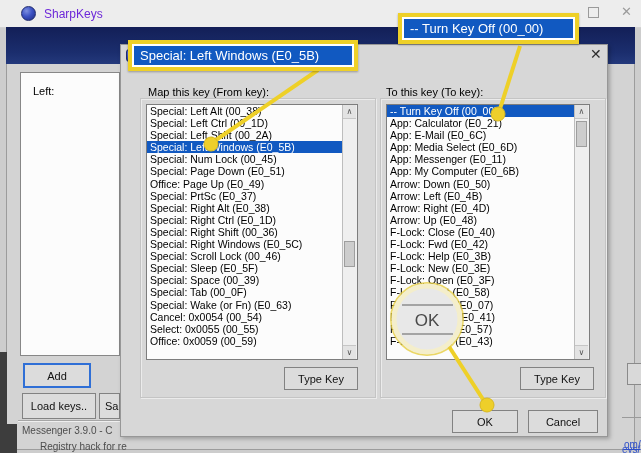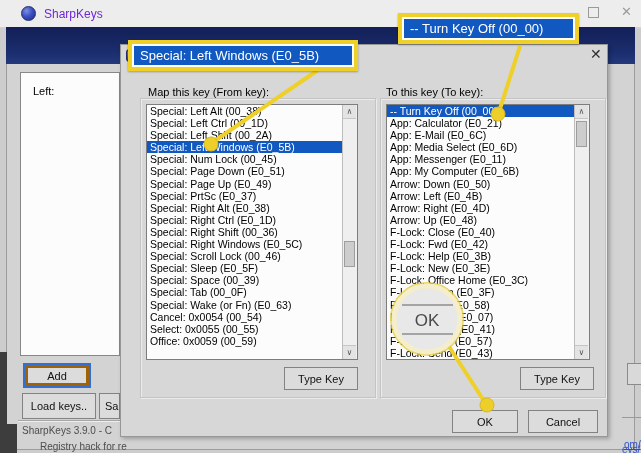--- a/index.html
+++ b/index.html
@@ -19,21 +19,21 @@
   #btn-max{left:588px;top:7px;width:9px;height:9px;border:1px solid #9a9a9a;}
   #btn-close{left:621px;top:6px;font-size:13px;}
 
   
   #main-win{left:6px;top:27px;width:629px;height:423px;border:1px solid #9c9c9c;background:#d3d3d3;box-sizing:border-box;}
   #navy-bar{left:6px;top:27px;width:629px;height:37px;background:linear-gradient(180deg,#131f57 0%,#1b2e6e 70%,#24397c 100%);}
   #from-panel{left:20px;top:72px;width:100px;height:284px;background:#fcfcfc;border:1px solid #878787;box-sizing:border-box;}
   #from-label{left:12px;top:12px;font-size:11px;color:#000;}
   .btn{background:#dcdcdc;border:1px solid #828282;box-sizing:border-box;
     font-size:11px;color:#111;display:flex;align-items:center;justify-content:center;white-space:nowrap;overflow:hidden;}
-  #add-btn{left:24px;top:364px;width:66px;height:23px;border:4px solid #a16207;outline:2px solid #2f6fd6;outline-offset:-1px;}
+  #add-btn{left:24px;top:364px;width:66px;height:23px;border:1px solid #a16207;outline:2px solid #2f6fd6;outline-offset:-1px;}
   #loadkeys-btn{left:22px;top:393px;width:74px;height:26px;}
   #savekeys-btn{left:99px;top:393px;width:21px;height:26px;justify-content:flex-start;padding-left:5px;}
   #left-sep{left:18px;top:420px;width:102px;height:1px;background:#a6a6a6;border-bottom:1px solid #efefef;}
   .status{font-size:10px;color:#4d4d4d;white-space:nowrap;}
   #status-1{left:22px;top:425px;}
   #status-2{left:22px;top:441px;margin-left:18px;}
   .darkcorner{background:#3d3d3d;}
 
   
   #right-partial-btn{left:627px;top:363px;width:14px;height:20px;background:#d9d9d9;border:1px solid #8a8a8a;border-right:none;}
@@ -96,21 +96,21 @@
   <div id="main-win" class="abs"></div>
   <div id="navy-bar" class="abs"></div>
 
   <div id="from-panel" class="abs">
     <div id="from-label" class="abs">Left:</div>
   </div>
   <div id="add-btn" class="abs btn">Add</div>
   <div id="loadkeys-btn" class="abs btn">Load keys..</div>
   <div id="savekeys-btn" class="abs btn">Sa</div>
   <div id="left-sep" class="abs"></div>
-  <div id="status-1" class="abs status">SharpKeys 3.9.0 - C</div>
+  <div id="status-1" class="abs status">Messenger 3.9.0 - C</div>
   <div id="status-2" class="abs status">Registry hack for re</div>
   <div class="abs darkcorner" style="left:0;top:352px;width:7px;height:101px;"></div>
   <div class="abs darkcorner" style="left:0;top:424px;width:17px;height:29px;"></div>
 
   <div id="right-partial-btn" class="abs"></div>
   <div id="right-sep" class="abs"></div>
   <div id="link-1" class="abs link">eys/</div>
   <div id="link-2" class="abs link">om/</div>
 
   <div id="dialog" class="abs"></div>
@@ -124,21 +124,21 @@
   <div id="label-to" class="abs dlg-label">To this key (To key):</div>
 
   <div id="list-from" class="abs listbox">
     <div class="items" id="items-from">
         <div class="li">Special: Left Alt (00_38)</div>
         <div class="li">Special: Left Ctrl (00_1D)</div>
         <div class="li">Special: Left Shift (00_2A)</div>
         <div class="li sel">Special: Left Windows (E0_5B)</div>
         <div class="li">Special: Num Lock (00_45)</div>
         <div class="li">Special: Page Down (E0_51)</div>
-        <div class="li">Special: Page Up (E0_49)</div>
+        <div class="li">Office: Page Up (E0_49)</div>
         <div class="li">Special: PrtSc (E0_37)</div>
         <div class="li">Special: Right Alt (E0_38)</div>
         <div class="li">Special: Right Ctrl (E0_1D)</div>
         <div class="li">Special: Right Shift (00_36)</div>
         <div class="li">Special: Right Windows (E0_5C)</div>
         <div class="li">Special: Scroll Lock (00_46)</div>
         <div class="li">Special: Sleep (E0_5F)</div>
         <div class="li">Special: Space (00_39)</div>
         <div class="li">Special: Tab (00_0F)</div>
         <div class="li">Special: Wake (or Fn) (E0_63)</div>
@@ -162,21 +162,20 @@
         <div class="li">App: Messenger (E0_11)</div>
         <div class="li">App: My Computer (E0_6B)</div>
         <div class="li">Arrow: Down (E0_50)</div>
         <div class="li">Arrow: Left (E0_4B)</div>
         <div class="li">Arrow: Right (E0_4D)</div>
         <div class="li">Arrow: Up (E0_48)</div>
         <div class="li">F-Lock: Close (E0_40)</div>
         <div class="li">F-Lock: Fwd (E0_42)</div>
         <div class="li">F-Lock: Help (E0_3B)</div>
         <div class="li">F-Lock: New (E0_3E)</div>
-        <div class="li">F-Lock: Office Home (E0_3C)</div>
         <div class="li">F-Lock: Open (E0_3F)</div>
         <div class="li">F-Lock: Print (E0_58)</div>
         <div class="li">F-Lock: Redo (E0_07)</div>
         <div class="li">F-Lock: Reply (E0_41)</div>
         <div class="li">F-Lock: Save (E0_57)</div>
         <div class="li">F-Lock: Send (E0_43)</div>
       </div>
     <div class="scrollbar">
       <div class="scroll-arrow scroll-up">∧</div>
       <div class="scroll-thumb" style="top:16px;"></div>

